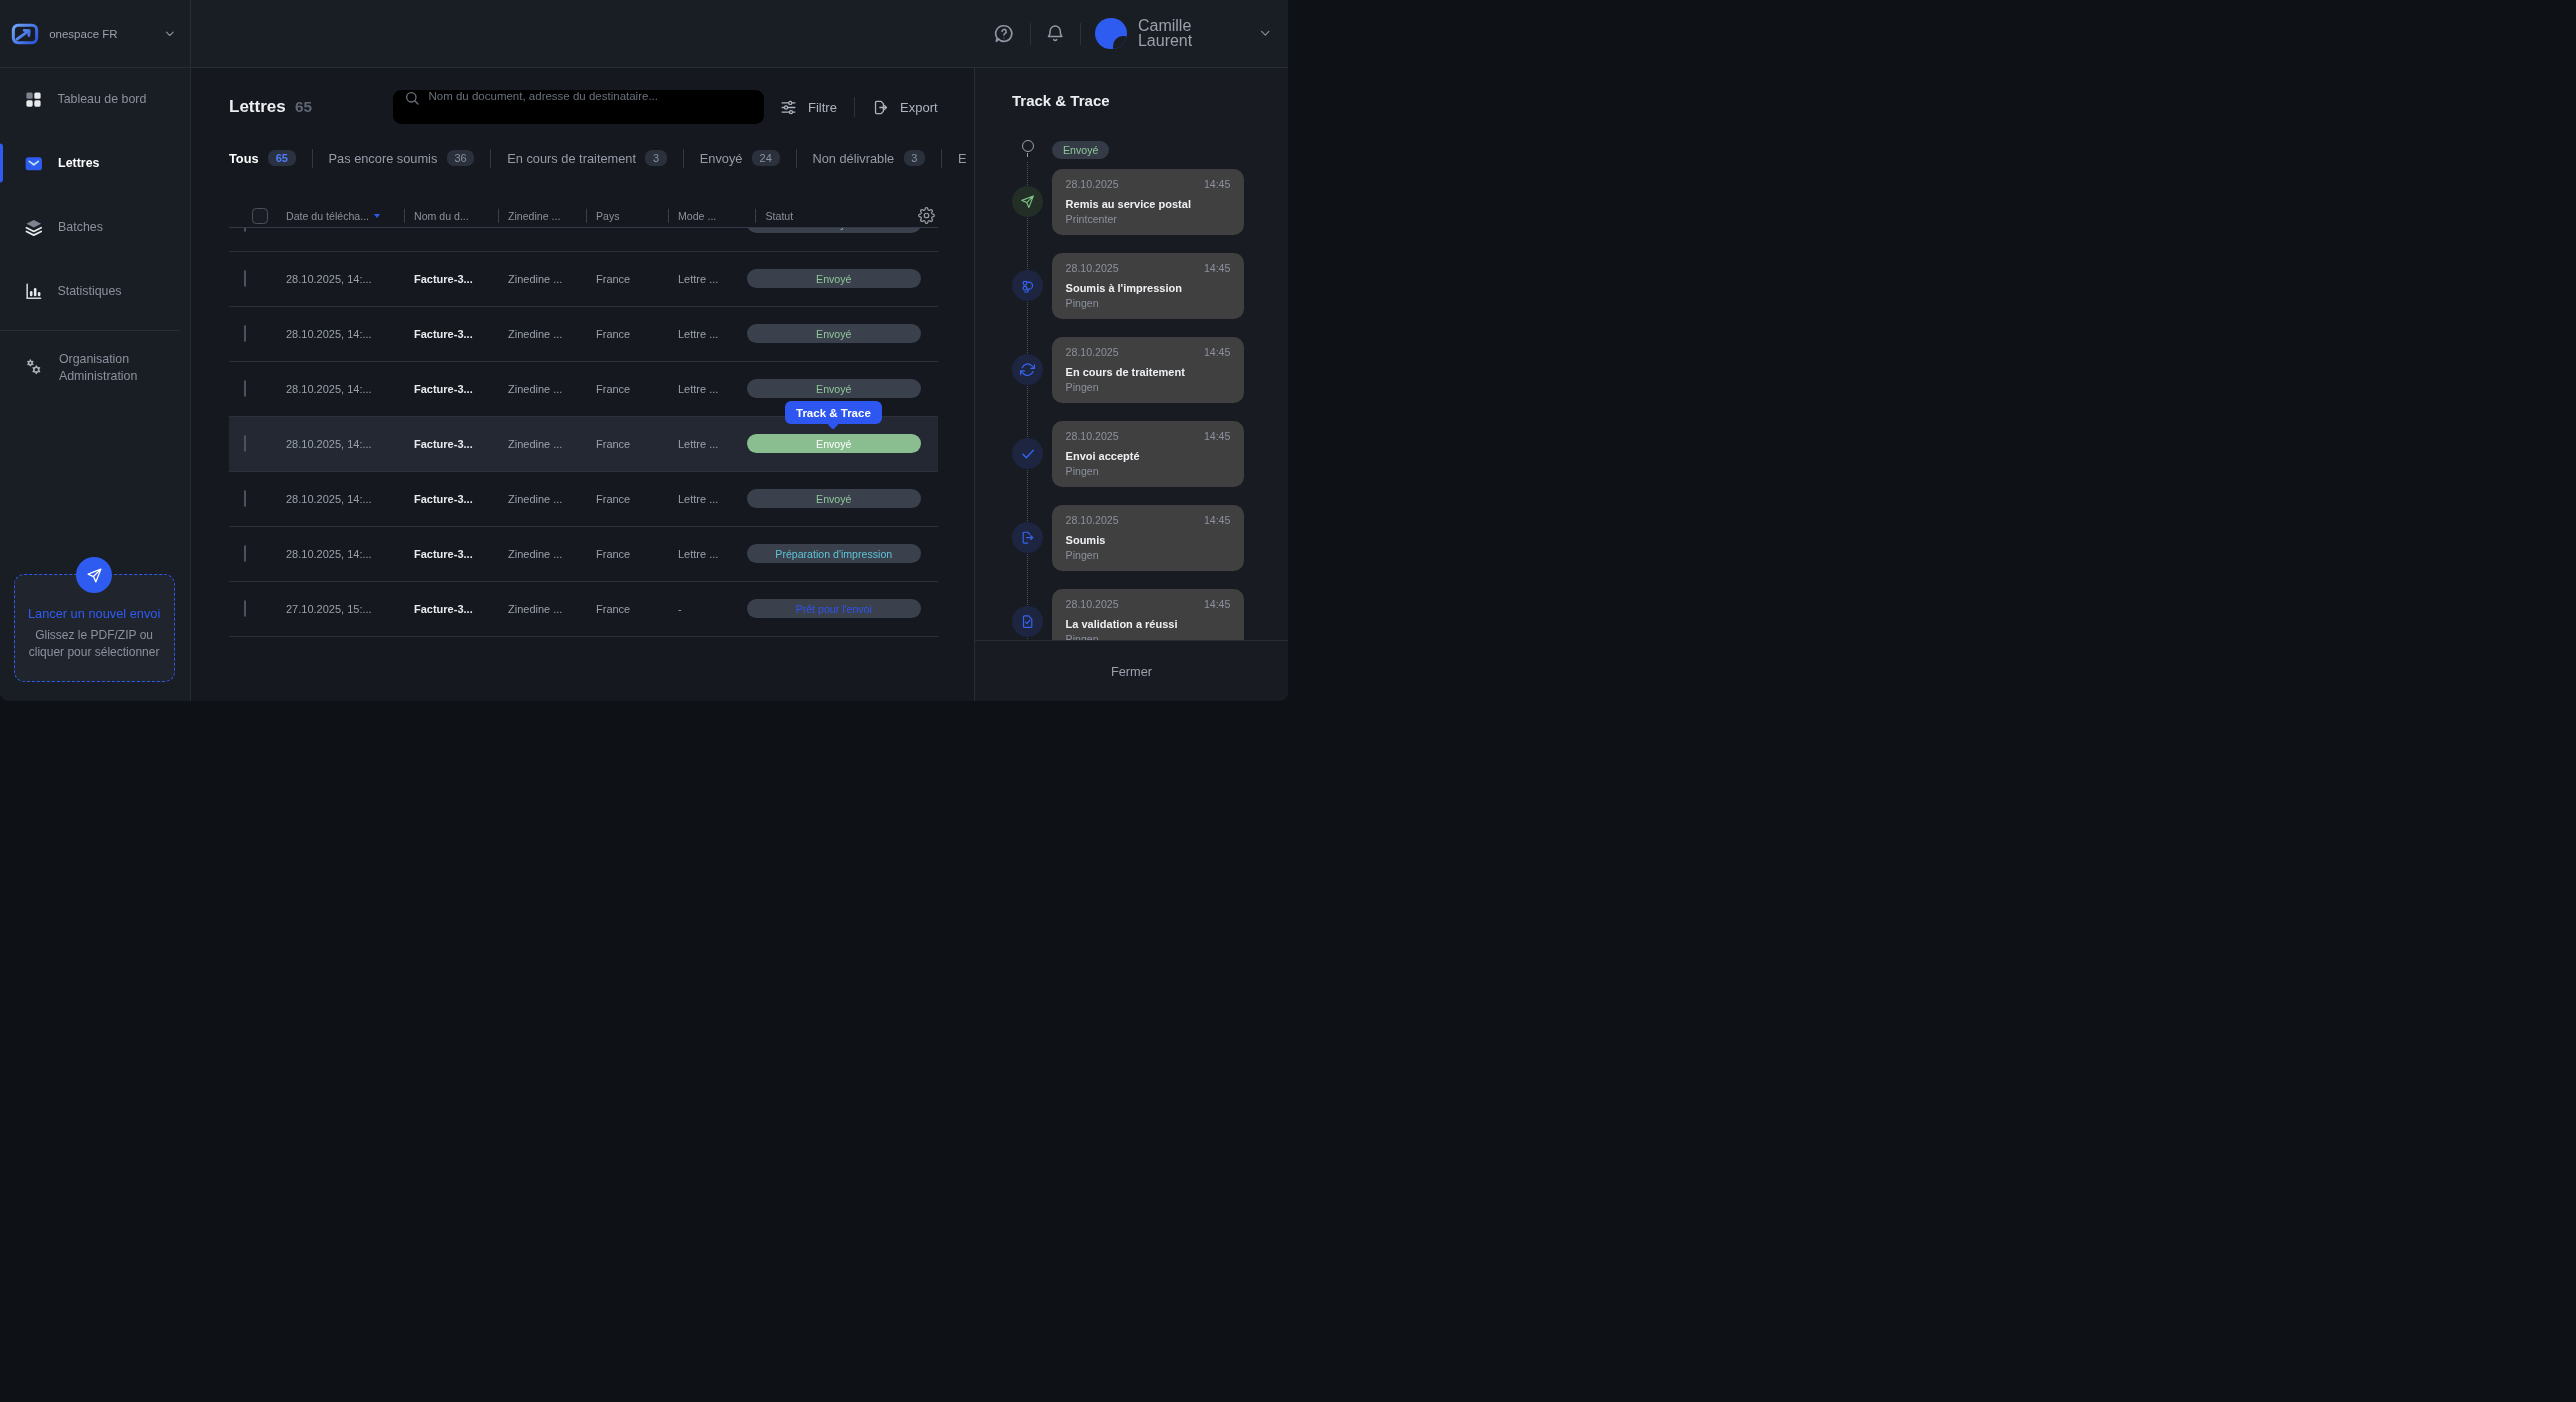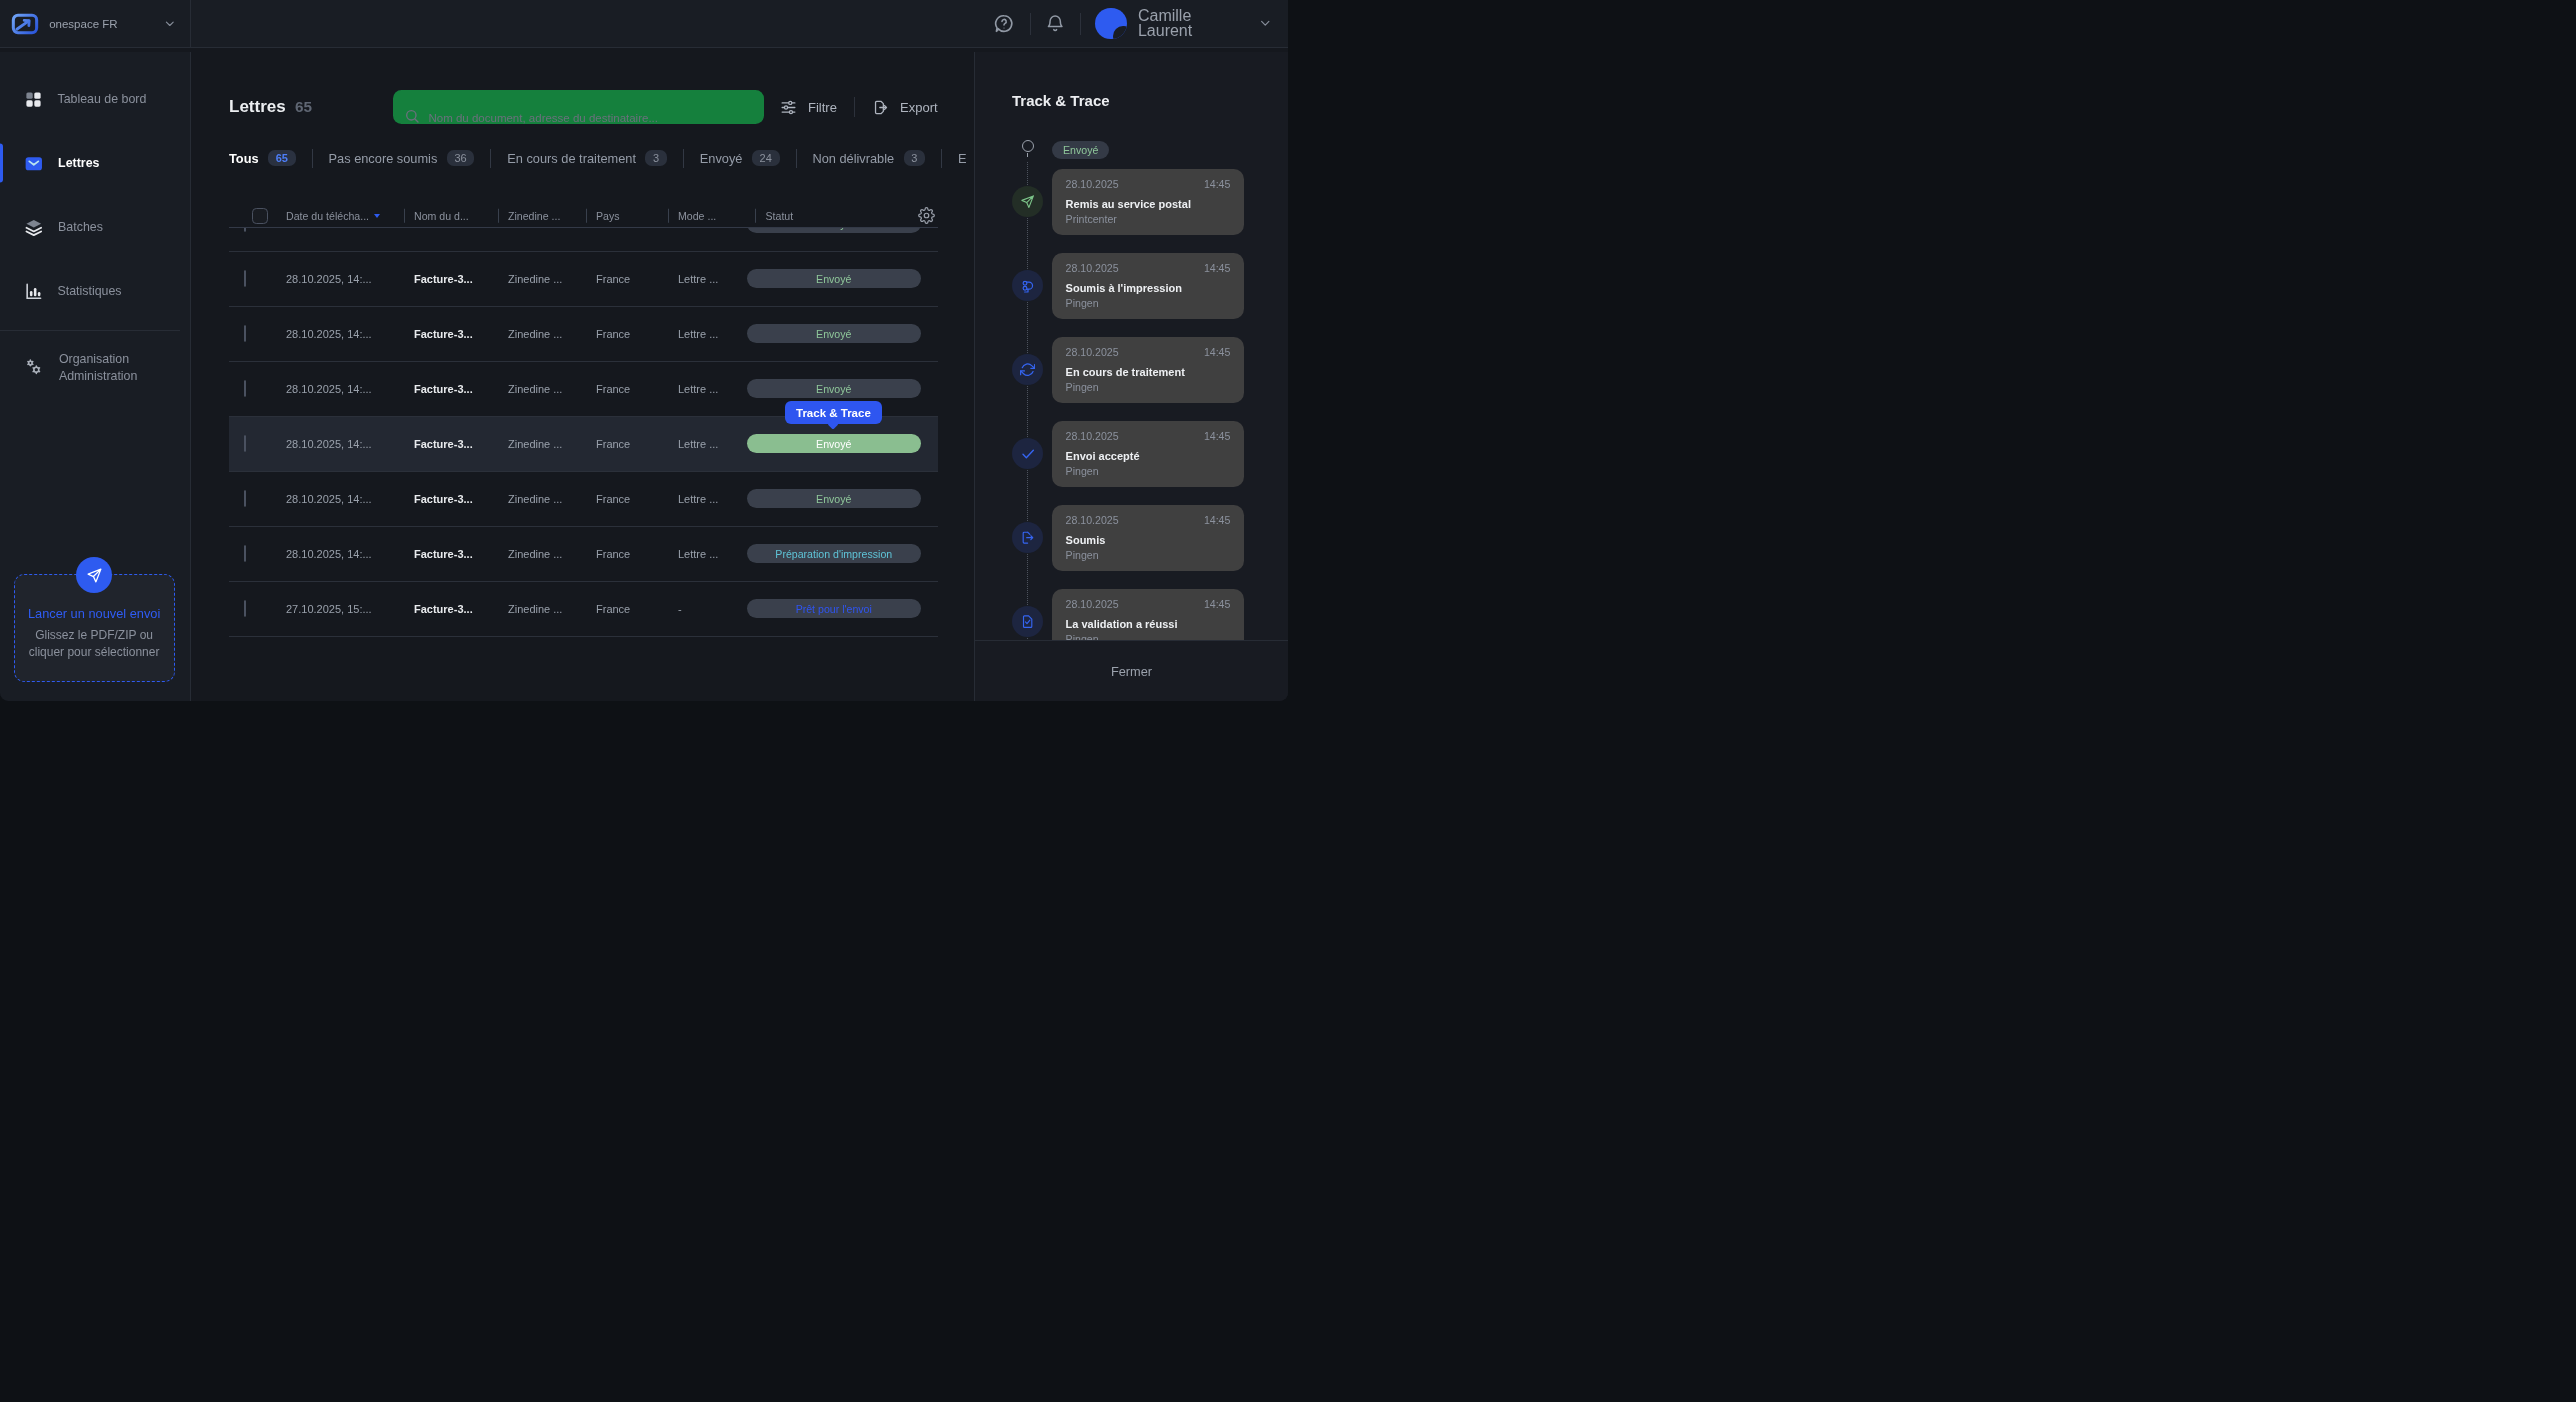--- a/index.html
+++ b/index.html
@@ -6,21 +6,21 @@
   html,body { width:1288px; height:701px; background:#0e1115; overflow:hidden; }
   .app {
     position:relative; width:1288px; height:701px;
     background:#15181e; color:#eceef1;
     font-family:"Liberation Sans", sans-serif;
     border-radius:0 0 8.5px 8.5px; overflow:hidden;
   }
   svg { display:block; }
 
   
-  .topbar { position:absolute; top:0; left:0; right:0; height:48px; background:#191d24; border-bottom:0.9px solid #272c35; display:flex; z-index:10; }
+  .topbar { position:absolute; top:0; left:0; right:0; height:68px; background:#191d24; border-bottom:0.9px solid #272c35; display:flex; z-index:10; }
   .topbar-left { width:191px; height:100%; border-right:0.9px solid #272c35; display:flex; align-items:center; padding:0 13.6px 0 11px; gap:10.2px; }
   .brand-name { color:#9ba2ad; font-size:11.5px; }
   .brand-chevron { margin-left:auto; color:#868d99; }
   .topbar-right { margin-left:auto; display:flex; align-items:center; padding-right:15.3px; }
   .tb-icon { color:#9199a5; }
   .vdiv { width:0.9px; height:22px; background:#2c313b; margin:0 14.5px; }
   .avatar { position:relative; width:31.5px; height:31.5px; border-radius:50%; background:#2e5bf0; margin-right:11px; overflow:hidden; }
   .avatar::after { content:''; position:absolute; right:-6.8px; bottom:-6.8px; width:20.4px; height:20.4px; border-radius:50%; background:#191d24; }
   .user-name { color:#9aa1ac; font-size:16px; line-height:14.5px; }
   .user-chevron { margin-left:66px; color:#868d99; }
@@ -40,21 +40,21 @@
   .dz-circle { position:absolute; top:-18px; left:50%; transform:translateX(-50%); width:36px; height:36px; border-radius:50%; background:#2e5bf0; display:flex; align-items:center; justify-content:center; color:#ffffff; }
   .dz-title { margin-top:31px; text-align:center; color:#2f5cf5; font-weight:400; font-size:12.8px; }
   .dz-sub { margin-top:6px; text-align:center; color:#8b919d; font-size:12px; line-height:17px; }
 
   
   .main { position:absolute; top:52px; left:192px; width:782px; bottom:0; background:#15181e; overflow:hidden; }
   .main-header { position:absolute; top:38px; left:0; right:0; height:34px; }
   .title-wrap { position:absolute; left:37px; top:0; height:34px; display:flex; align-items:center; gap:9.4px; }
   .page-title { font-size:17px; font-weight:700; color:#eceef1; }
   .page-count { font-size:15.3px; color:#5f6673; font-weight:600; }
-  .searchbox { position:absolute; left:201px; top:0; width:371px; height:34px; border-radius:8.5px; background:#15803d; display:flex; align-items:flex-end; padding:0 11px; gap:8.5px; }
+  .searchbox { position:absolute; left:201px; top:0; width:371px; height:34px; border-radius:8.5px; background:#000000; display:flex; align-items:flex-start; padding:0 11px; gap:8.5px; }
   .searchbox input { flex:1; background:transparent; border:none; outline:none; color:#c7ccd4; font-size:11.5px; font-family:"Liberation Sans", sans-serif; }
   .searchbox input::placeholder { color:#6a707c; }
   .hdr-btn { position:absolute; top:0; height:34px; display:flex; align-items:center; gap:11px; color:#aeb4bf; font-size:13px; cursor:pointer; }
   .btn-filtre { left:588px; }
   .btn-export { left:680px; }
   .hdr-sep { position:absolute; left:662px; top:6.8px; width:0.9px; height:20.4px; background:#2c313b; }
 
   
   .tabs { position:absolute; top:95px; left:37px; right:0; height:22px; display:flex; align-items:center; white-space:nowrap; overflow:hidden; }
   .tab { display:flex; align-items:center; color:#959ca8; font-size:12.8px; cursor:pointer; flex:0 0 auto; }

